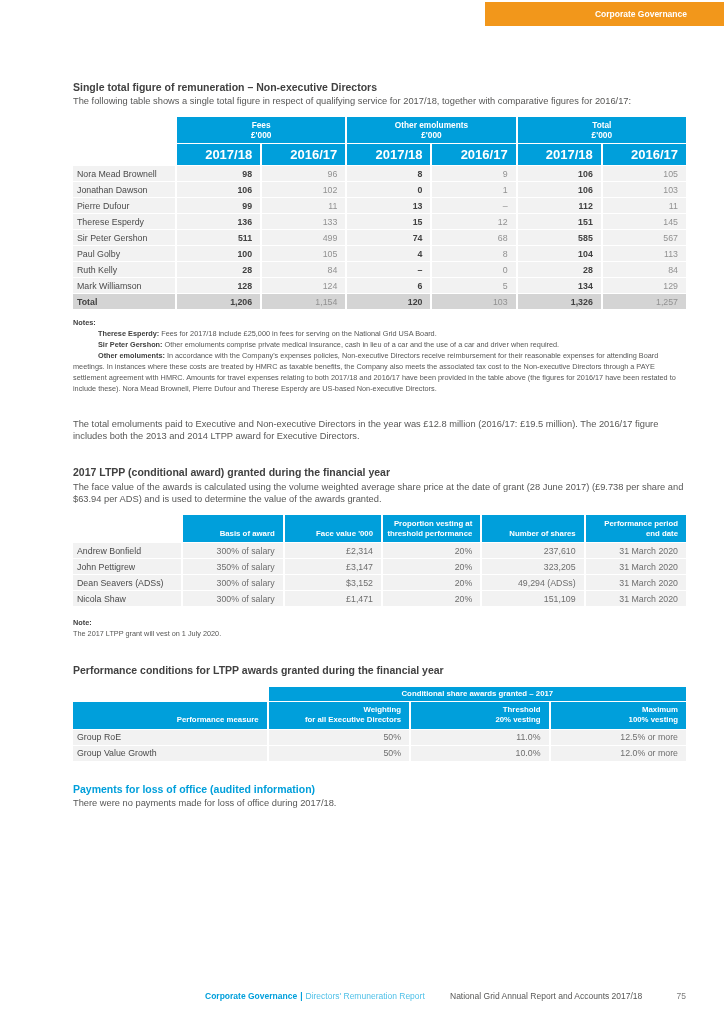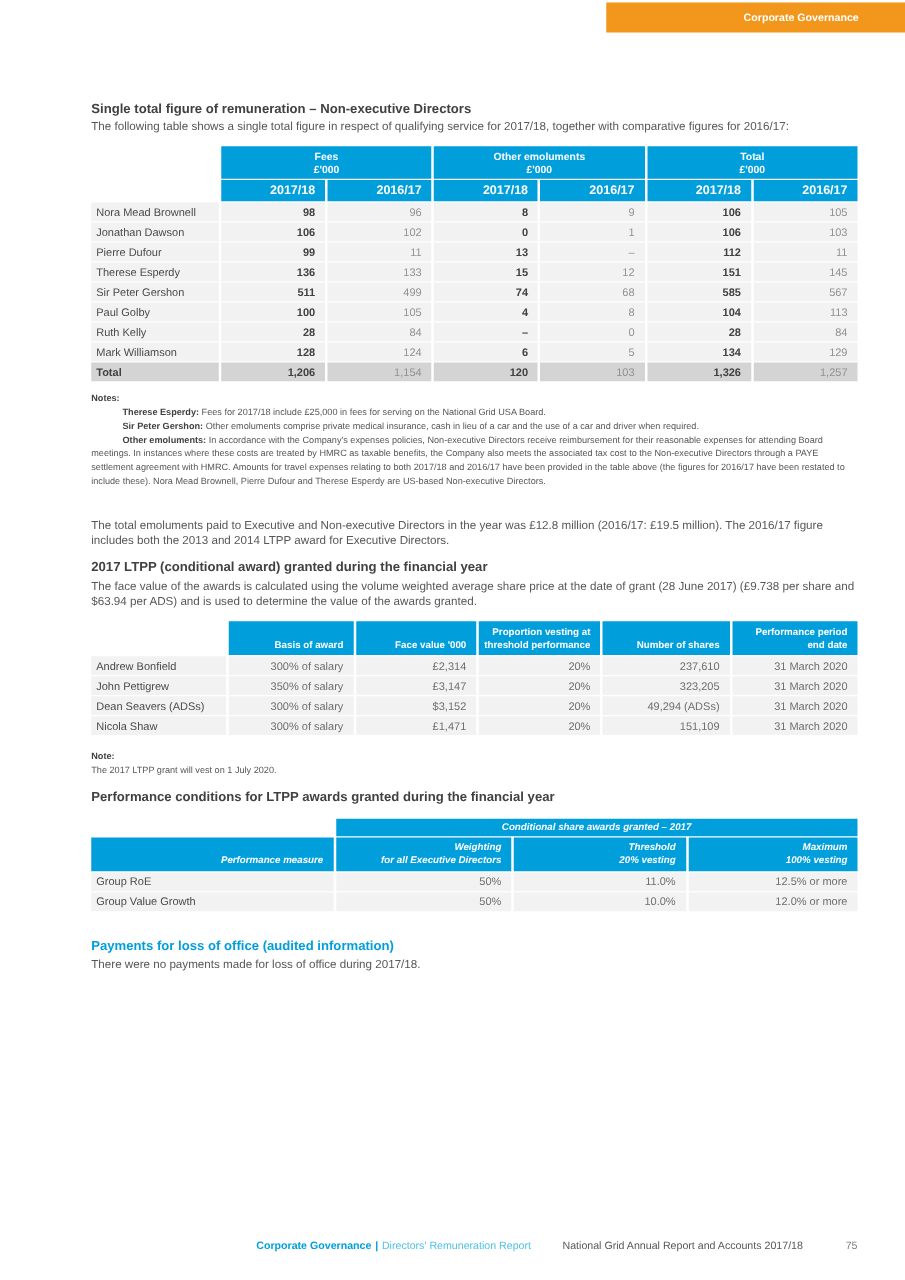--- a/index.html
+++ b/index.html
@@ -30,21 +30,21 @@
   
   table { border-collapse: separate; border-spacing: 2px 1px; table-layout: fixed; margin-left: -2px; }
   th, td { overflow: hidden; }
 
   
   .t1 { width: 617px; font-size: 8.8px; margin-top: 9px; }
   .t1 col.lbl { width: 102px; }
   .t1 thead th { background: #009FDB; color: #fff; font-weight: bold; }
   .t1 thead th.spacer { background: transparent; }
   .t1 tr.group-h th { text-align: center; white-space: pre-line; font-size: 8.3px; height: 26px; padding: 2px 0; line-height: 1.3; }
-  .t1 tr.year-h th { text-align: right; font-size: 10px; padding: 3px 8px 3px 4px; }
+  .t1 tr.year-h th { text-align: right; font-size: 13px; padding: 3px 8px 3px 4px; }
   .t1 tbody td { background: #F2F2F2; text-align: right; color: #919191; padding: 2.5px 8px 2.5px 4px; }
   .t1 tbody td:first-child { text-align: left; color: #4A4A4A; padding-left: 4px; }
   .t1 tbody td:nth-child(2), .t1 tbody td:nth-child(4), .t1 tbody td:nth-child(6) { font-weight: bold; color: #414141; }
   .t1 tbody.total td { background: #D4D4D4; }
   .t1 tbody.total td:first-child { font-weight: bold; color: #414141; }
 
   
   .notes { margin-top: 8px; font-size: 7.3px; line-height: 1.5; color: #575756; }
   .notes .nt { font-weight: bold; color: #414141; }
   .notes .nb { font-weight: bold; color: #414141; margin-left: 25px; }
@@ -56,31 +56,31 @@
   .t2 thead th { background: #009FDB; color: #fff; font-weight: bold; font-size: 7.8px;
                  text-align: right; vertical-align: bottom; white-space: pre-line;
                  padding: 3px 8px 3px 4px; height: 27px; line-height: 1.3; }
   .t2 thead th.spacer { background: transparent; }
   .t2 tbody td { background: #F2F2F2; text-align: right; color: #6E6E6E; padding: 2.5px 8px 2.5px 4px; }
   .t2 tbody td:first-child { text-align: left; color: #4A4A4A; }
 
   
   .t3 { width: 617px; font-size: 8.8px; margin-top: 9px; }
   .t3 col.c0 { width: 193px; } .t3 col.c1 { width: 140px; } .t3 col.c2 { width: 137px; } .t3 col.c3 { width: 135px; }
-  .t3 thead th { background: #009FDB; color: #fff; font-weight: bold; font-size: 7.8px; line-height: 1.3; font-style: italic; }
+  .t3 thead th { background: #009FDB; color: #fff; font-weight: bold; font-size: 7.8px; line-height: 1.3; }
   .t3 thead th.spacer { background: transparent; }
   .t3 tr.span-h th { text-align: center; padding: 2px 4px; height: 14px; }
   .t3 tr.cols-h th { text-align: right; vertical-align: bottom; white-space: pre-line; padding: 3px 8px 3px 4px; height: 26px; }
   .t3 tr.cols-h th:first-child { text-align: right; }
   .t3 tbody td { background: #F2F2F2; text-align: right; color: #6E6E6E; padding: 2.5px 8px 2.5px 4px; }
   .t3 tbody td:first-child { text-align: left; color: #4A4A4A; }
 
   
   .mt-para { margin-top: 23px; }
-  .mt-sec  { margin-top: 10px; }
+  .mt-sec  { margin-top: 24px; }
   .mt-note { margin-top: 11px; }
   .mt-pay  { margin-top: 21px; }
   .sub { margin-top: 1px; }
 
   
   .footer { position: absolute; top: 991px; left: 0; width: 724px; height: 14px; font-size: 8.5px; padding-left: 20px; }
   .footer .crumbs { position: absolute; left: 205px; top: 0; white-space: nowrap; }
   .footer .crumb-bold { color: #009FDB; font-weight: bold; }
   .footer .crumb-sep { color: #009FDB; font-weight: bold; padding: 0 3px; }
   .footer .crumb-light { color: #4FC0E8; }

